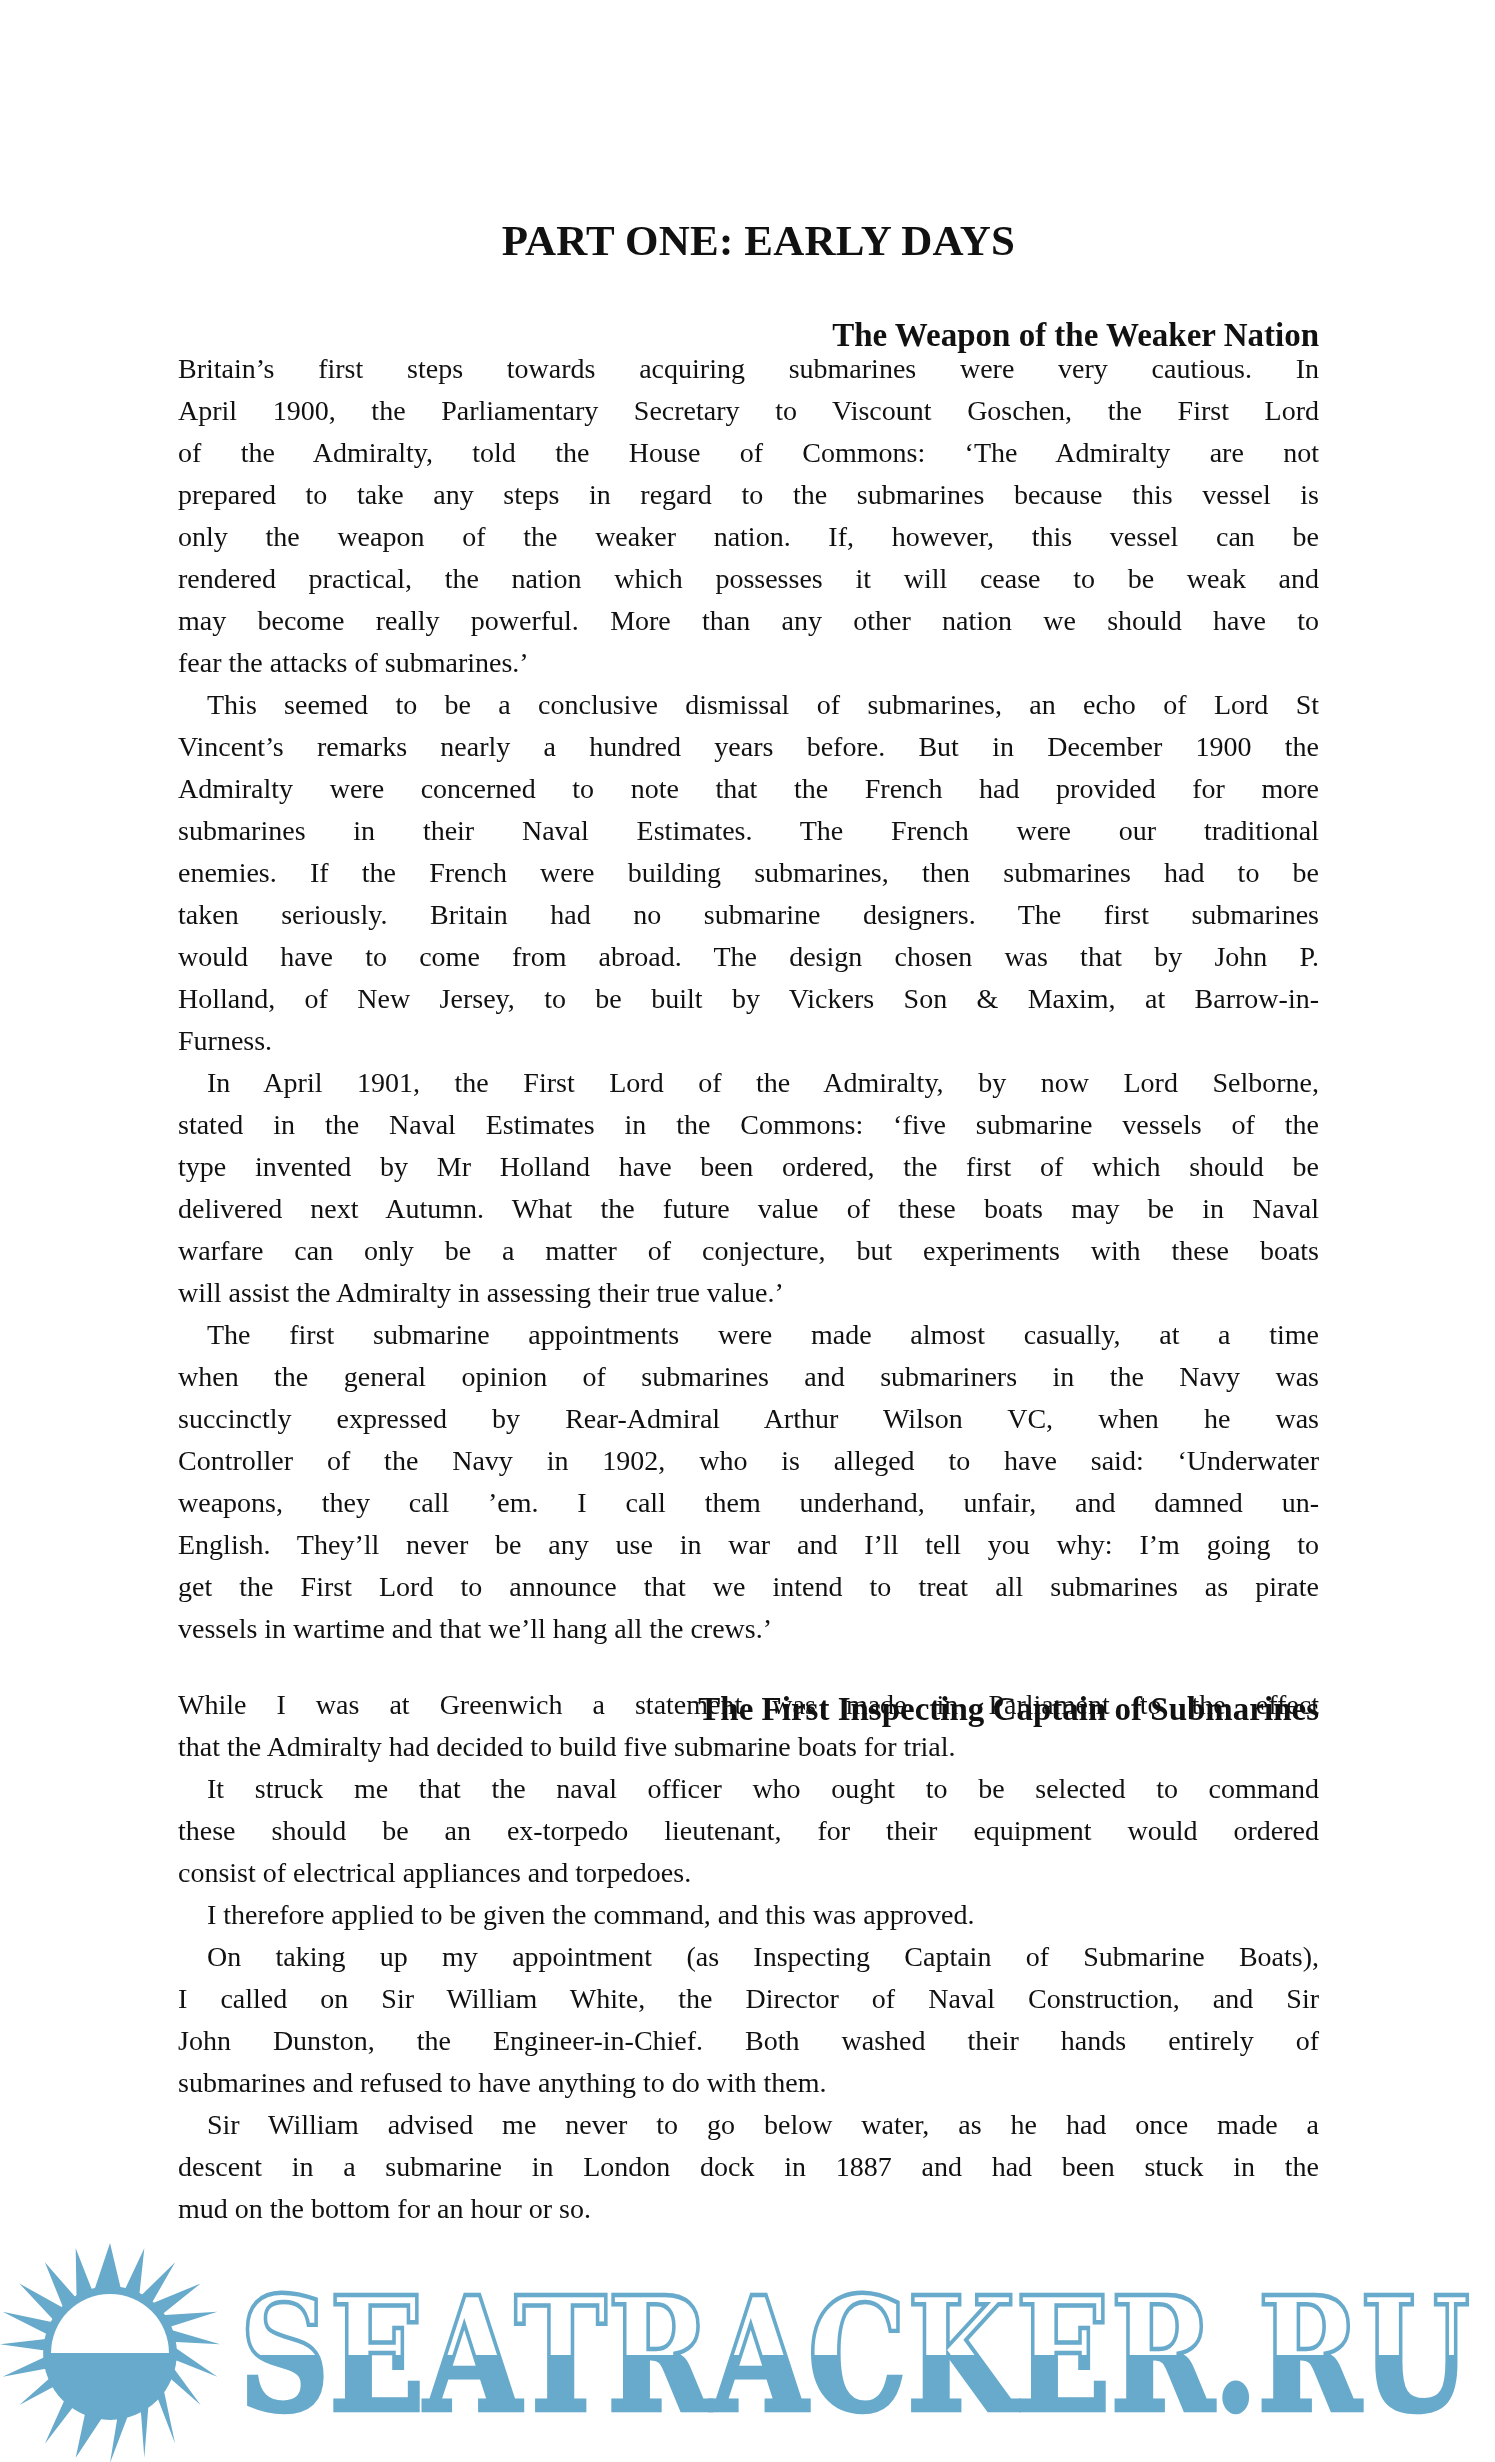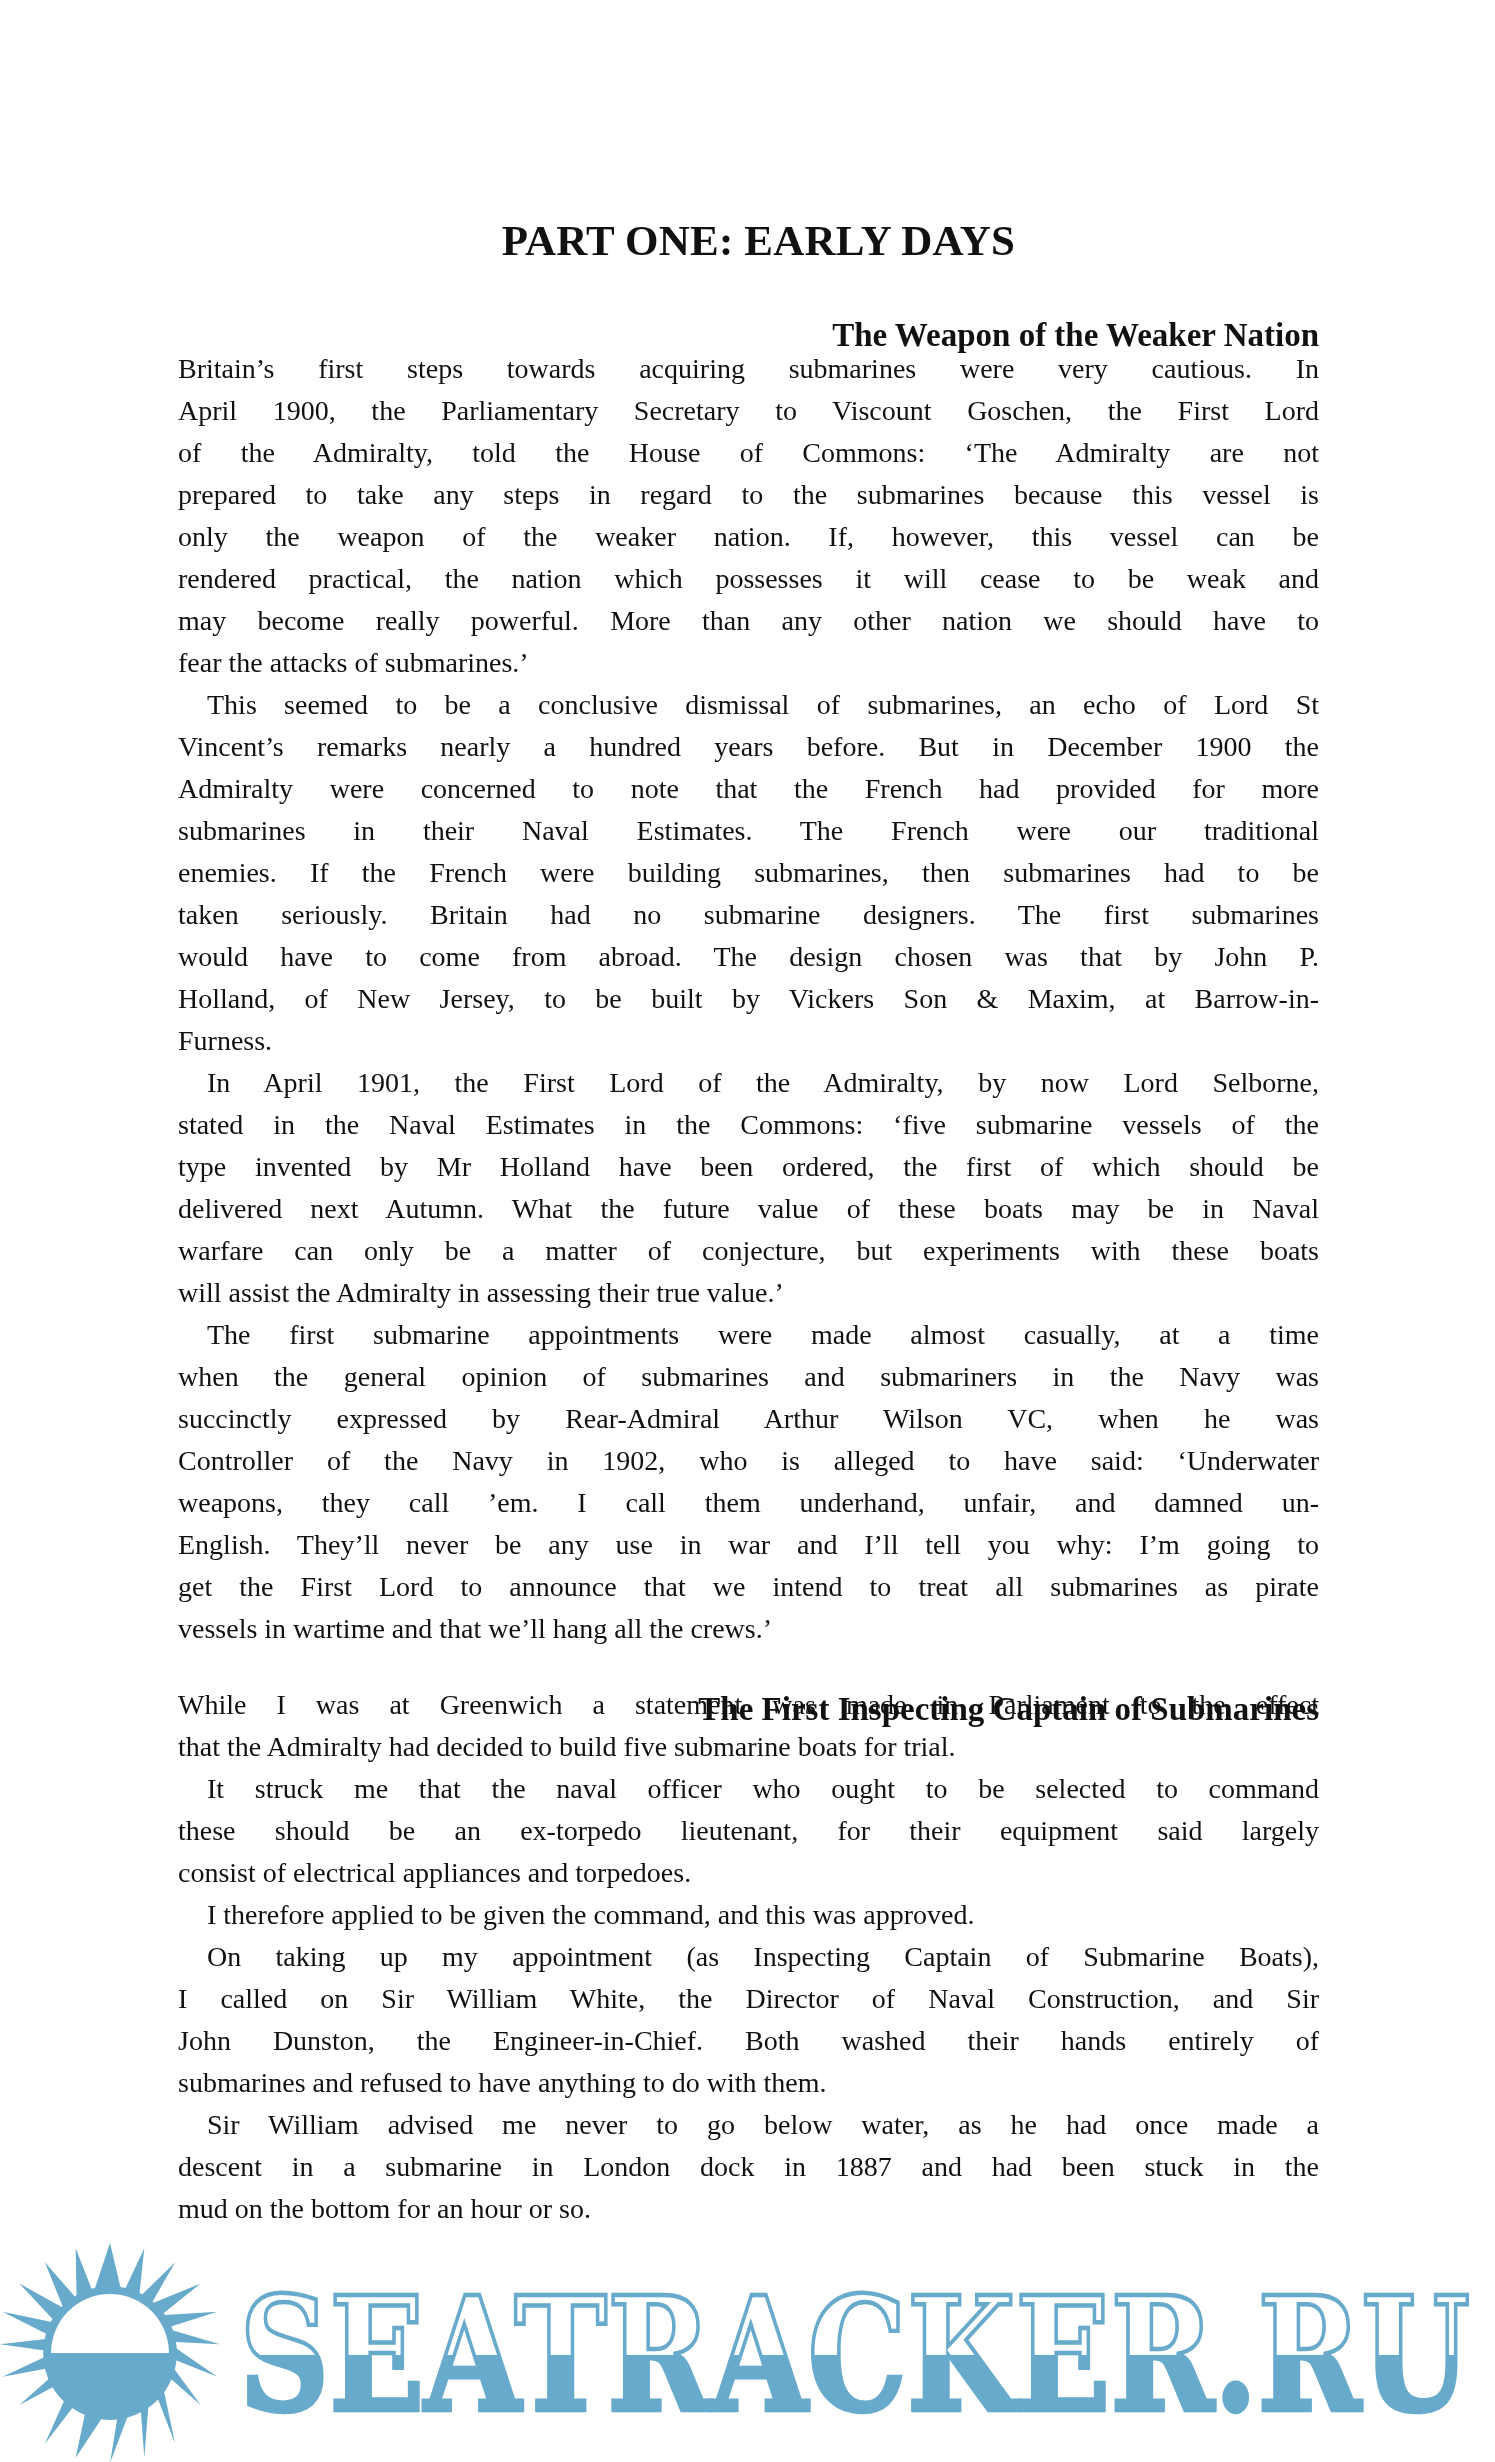--- a/index.html
+++ b/index.html
@@ -132,21 +132,21 @@
 
 <h2 class="section-heading" style="top:1688px;">The First Inspecting Captain of Submarines</h2>
 
 <div class="body-block" style="top:1684px;">
   <div>
     <span class="line">While I was at Greenwich a statement was made in Parliament to the effect</span>
     <span class="line last">that the Admiralty had decided to build five submarine boats for trial.</span>
   </div>
   <div>
     <span class="line indent">It struck me that the naval officer who ought to be selected to command</span>
-    <span class="line">these should be an ex-torpedo lieutenant, for their equipment said largely</span>
+    <span class="line">these should be an ex-torpedo lieutenant, for their equipment would ordered</span>
     <span class="line last">consist of electrical appliances and torpedoes.</span>
   </div>
   <div>
     <span class="line indent last">I therefore applied to be given the command, and this was approved.</span>
   </div>
   <div>
     <span class="line indent">On taking up my appointment (as Inspecting Captain of Submarine Boats),</span>
     <span class="line">I called on Sir William White, the Director of Naval Construction, and Sir</span>
     <span class="line">John Dunston, the Engineer-in-Chief. Both washed their hands entirely of</span>
     <span class="line last">submarines and refused to have anything to do with them.</span>

